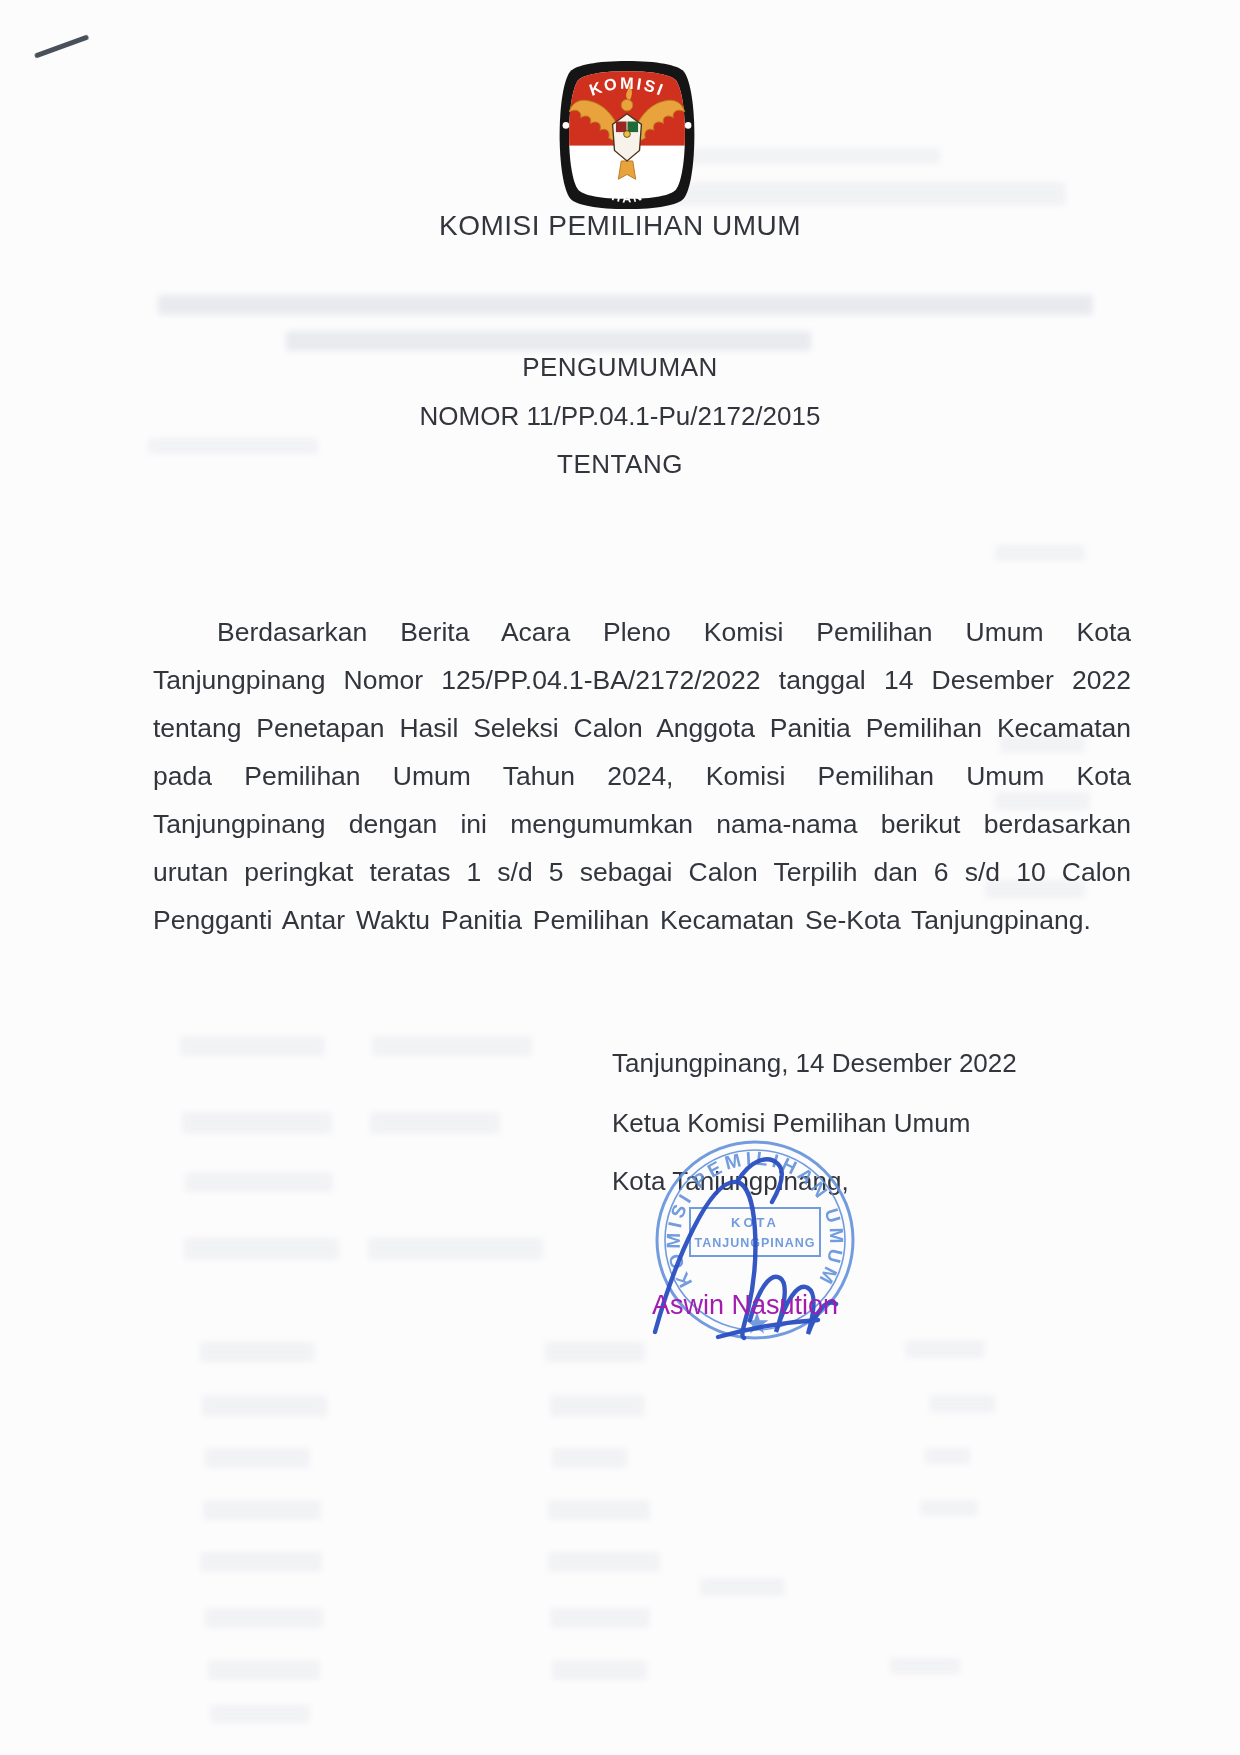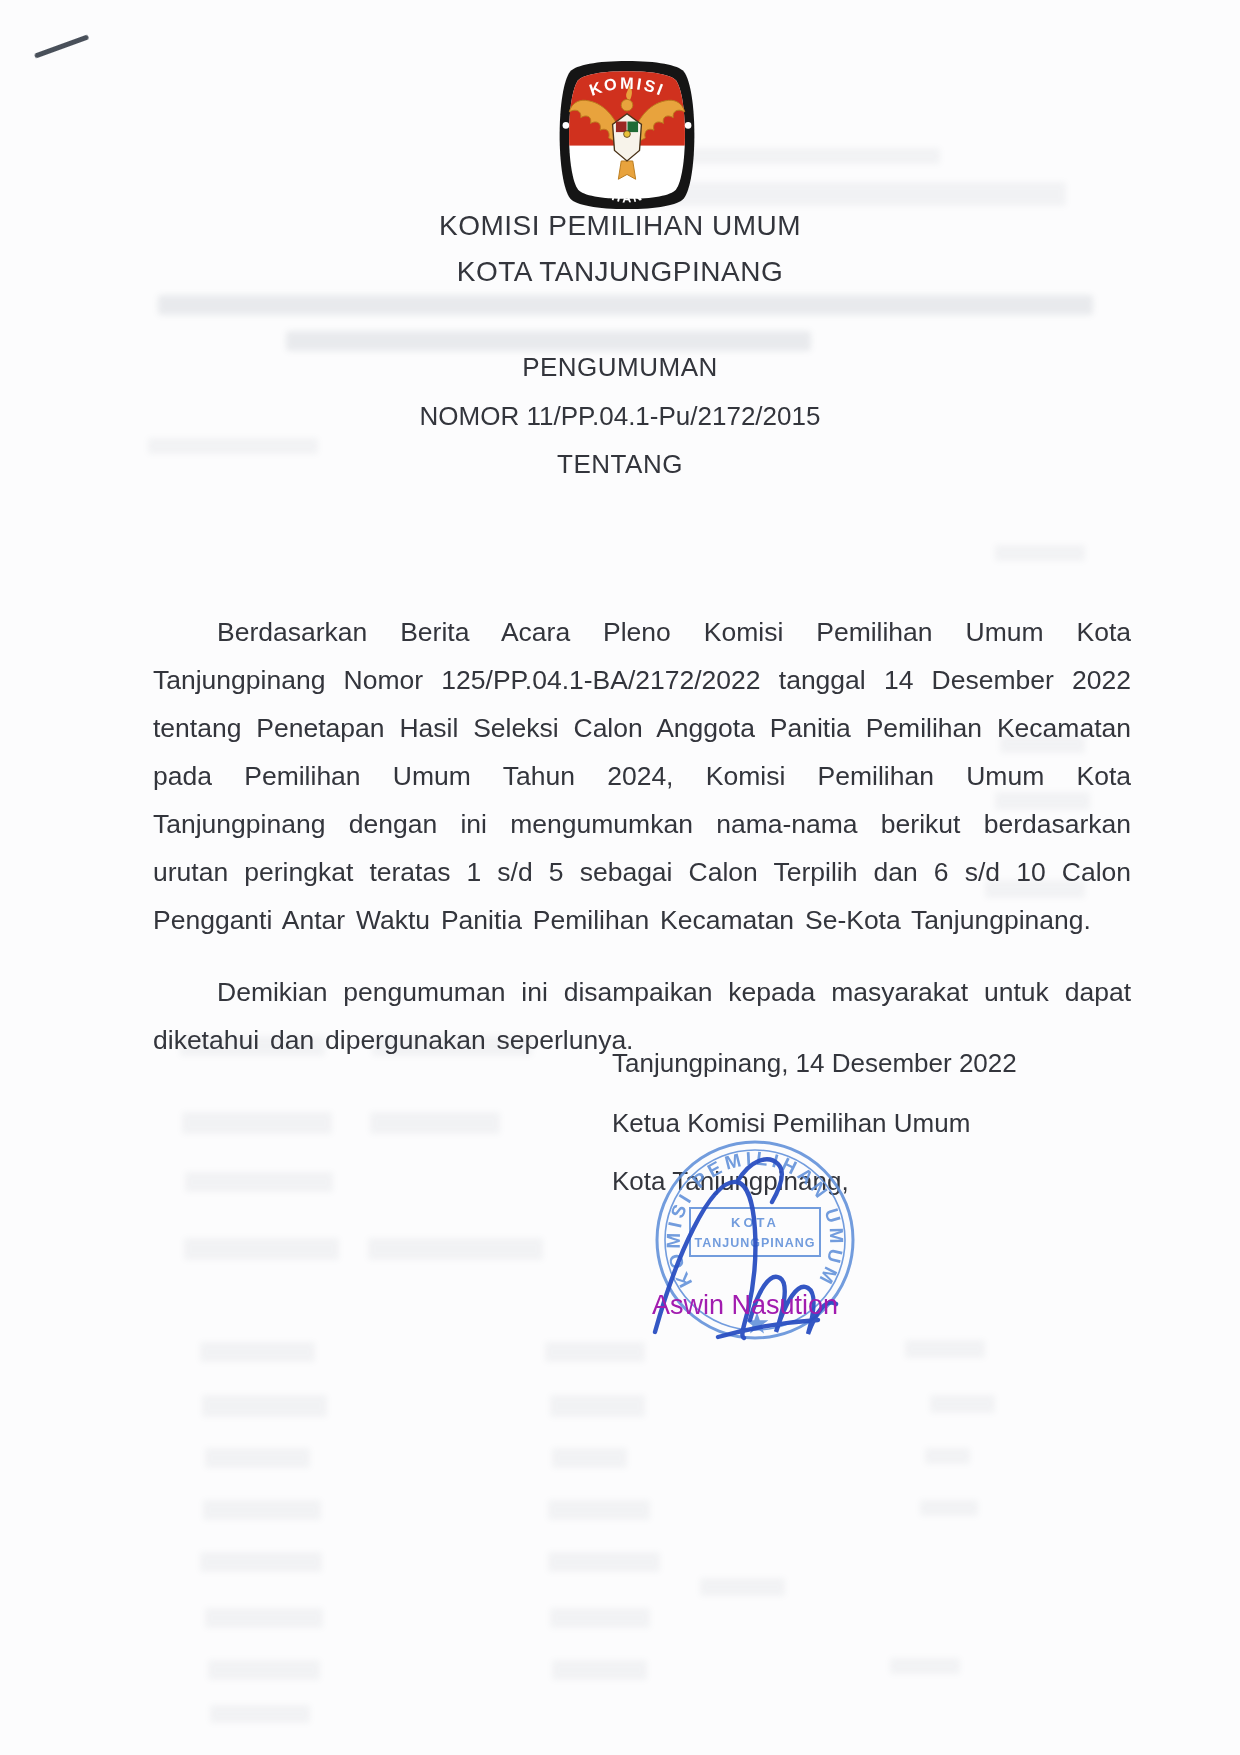--- a/index.html
+++ b/index.html
@@ -124,29 +124,27 @@
       </text>
       <text font-family="Liberation Sans, sans-serif" font-size="13" font-weight="bold" fill="#ffffff" letter-spacing="2.5">
         <textPath href="#arcAround" startOffset="50%" text-anchor="middle">PEMILIHAN UMUM</textPath>
       </text>
       <circle cx="11.5" cy="70" r="3.4" fill="#ffffff"></circle>
       <circle cx="138.5" cy="70" r="3.4" fill="#ffffff"></circle>
     </svg>
   </div>
 
   <div class="org org1">KOMISI PEMILIHAN UMUM</div>
-  <div class="org org2">KOTA TANJUNGPINANG</div>
 
   <div class="ttl t-heading">PENGUMUMAN</div>
   <div class="ttl t-number">NOMOR 11/PP.04.1-Pu/2172/2015</div>
   <div class="ttl t-tentang">TENTANG</div>
 
   <div class="bodytext">
     <p>Berdasarkan Berita Acara Pleno Komisi Pemilihan Umum Kota Tanjungpinang Nomor 125/PP.04.1-BA/2172/2022 tanggal 14 Desember 2022 tentang Penetapan Hasil Seleksi Calon Anggota Panitia Pemilihan Kecamatan pada Pemilihan Umum Tahun 2024, Komisi Pemilihan Umum Kota Tanjungpinang dengan ini mengumumkan nama-nama berikut berdasarkan urutan peringkat teratas 1 s/d 5 sebagai Calon Terpilih dan 6 s/d 10 Calon Pengganti Antar Waktu Panitia Pemilihan Kecamatan Se-Kota Tanjungpinang.</p>
-    <p>Demikian pengumuman ini disampaikan kepada masyarakat untuk dapat diketahui dan dipergunakan seperlunya.</p>
   </div>
 
   <div class="signline s-date">Tanjungpinang, 14 Desember 2022</div>
   <div class="signline s-title1">Ketua Komisi Pemilihan Umum</div>
   <div class="signline s-title2">Kota Tanjungpinang,</div>
 
   <svg class="stamp-svg" width="220" height="220" viewBox="0 0 220 220">
     <defs>
       <path id="stampRing" d="M 48.6 153 A 75 75 0 1 1 171.4 153"></path>
     </defs>

